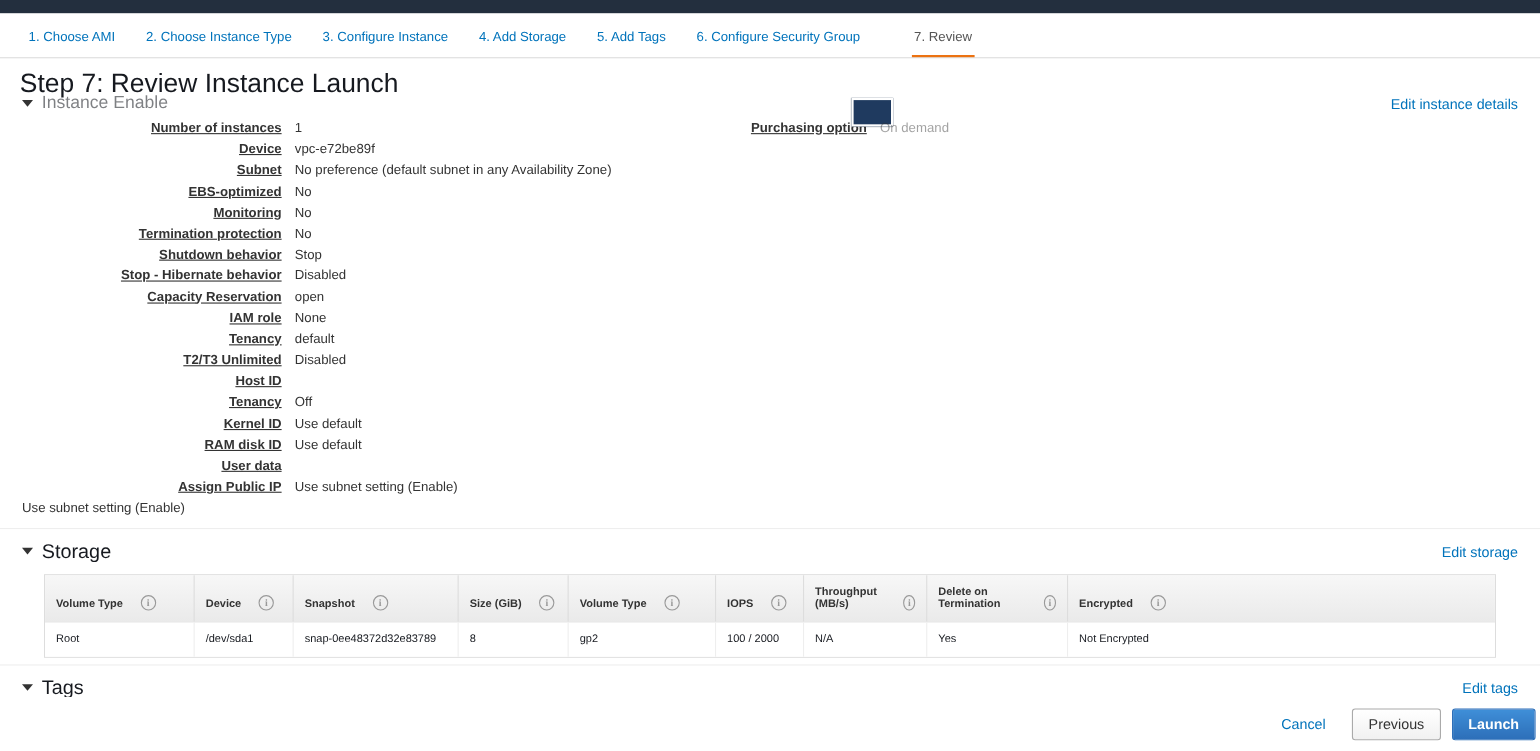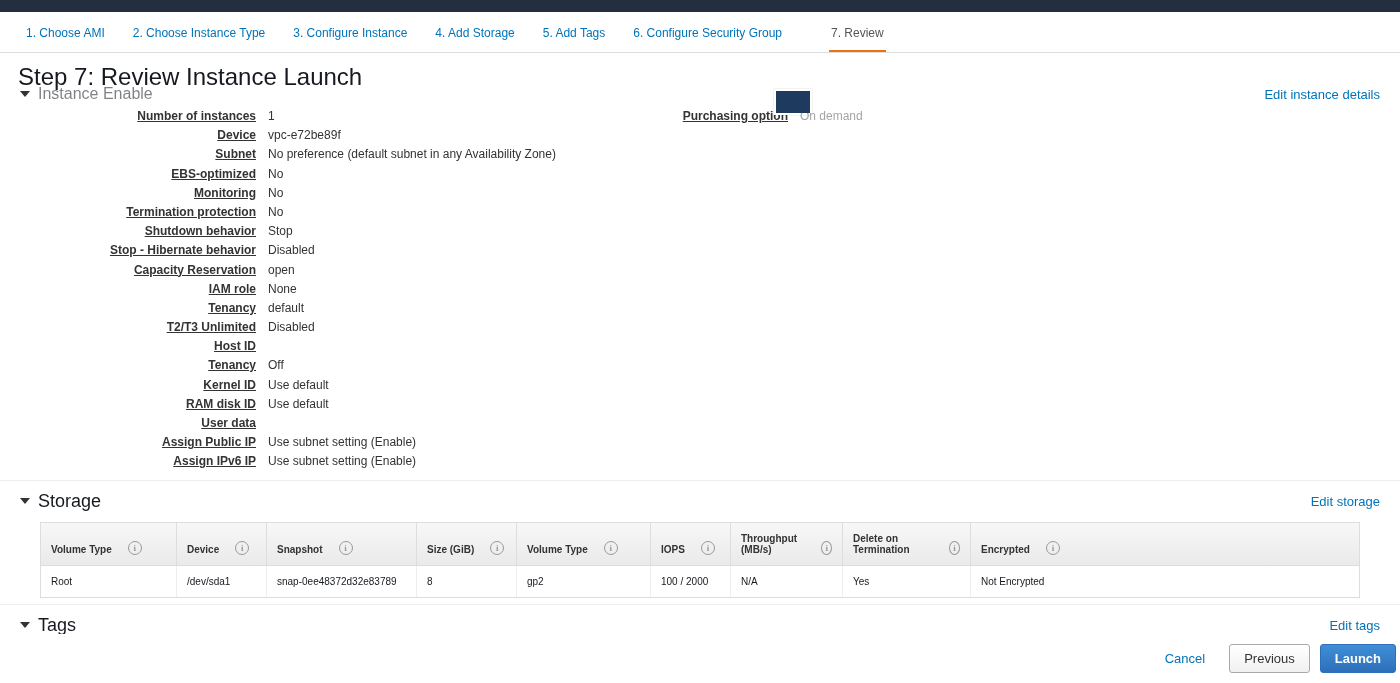--- a/index.html
+++ b/index.html
@@ -133,21 +133,20 @@
       </div>
       <div class="kv">
         <div class="k">User data</div>
         <div class="v"></div>
       </div>
       <div class="kv">
         <div class="k">Assign Public IP</div>
         <div class="v">Use subnet setting (Enable)</div>
       </div>
       <div class="kv">
-        <div class="k">Assign IPv6 IP</div>
         <div class="v">Use subnet setting (Enable)</div>
       </div>
     </div>
   <div class="col-right">
     <div class="thumb"></div>
     <div class="kv">
       <div class="k" style="width:160px">Purchasing option</div>
       <div class="v" style="opacity:.45">On demand</div>
     </div>
   </div>

